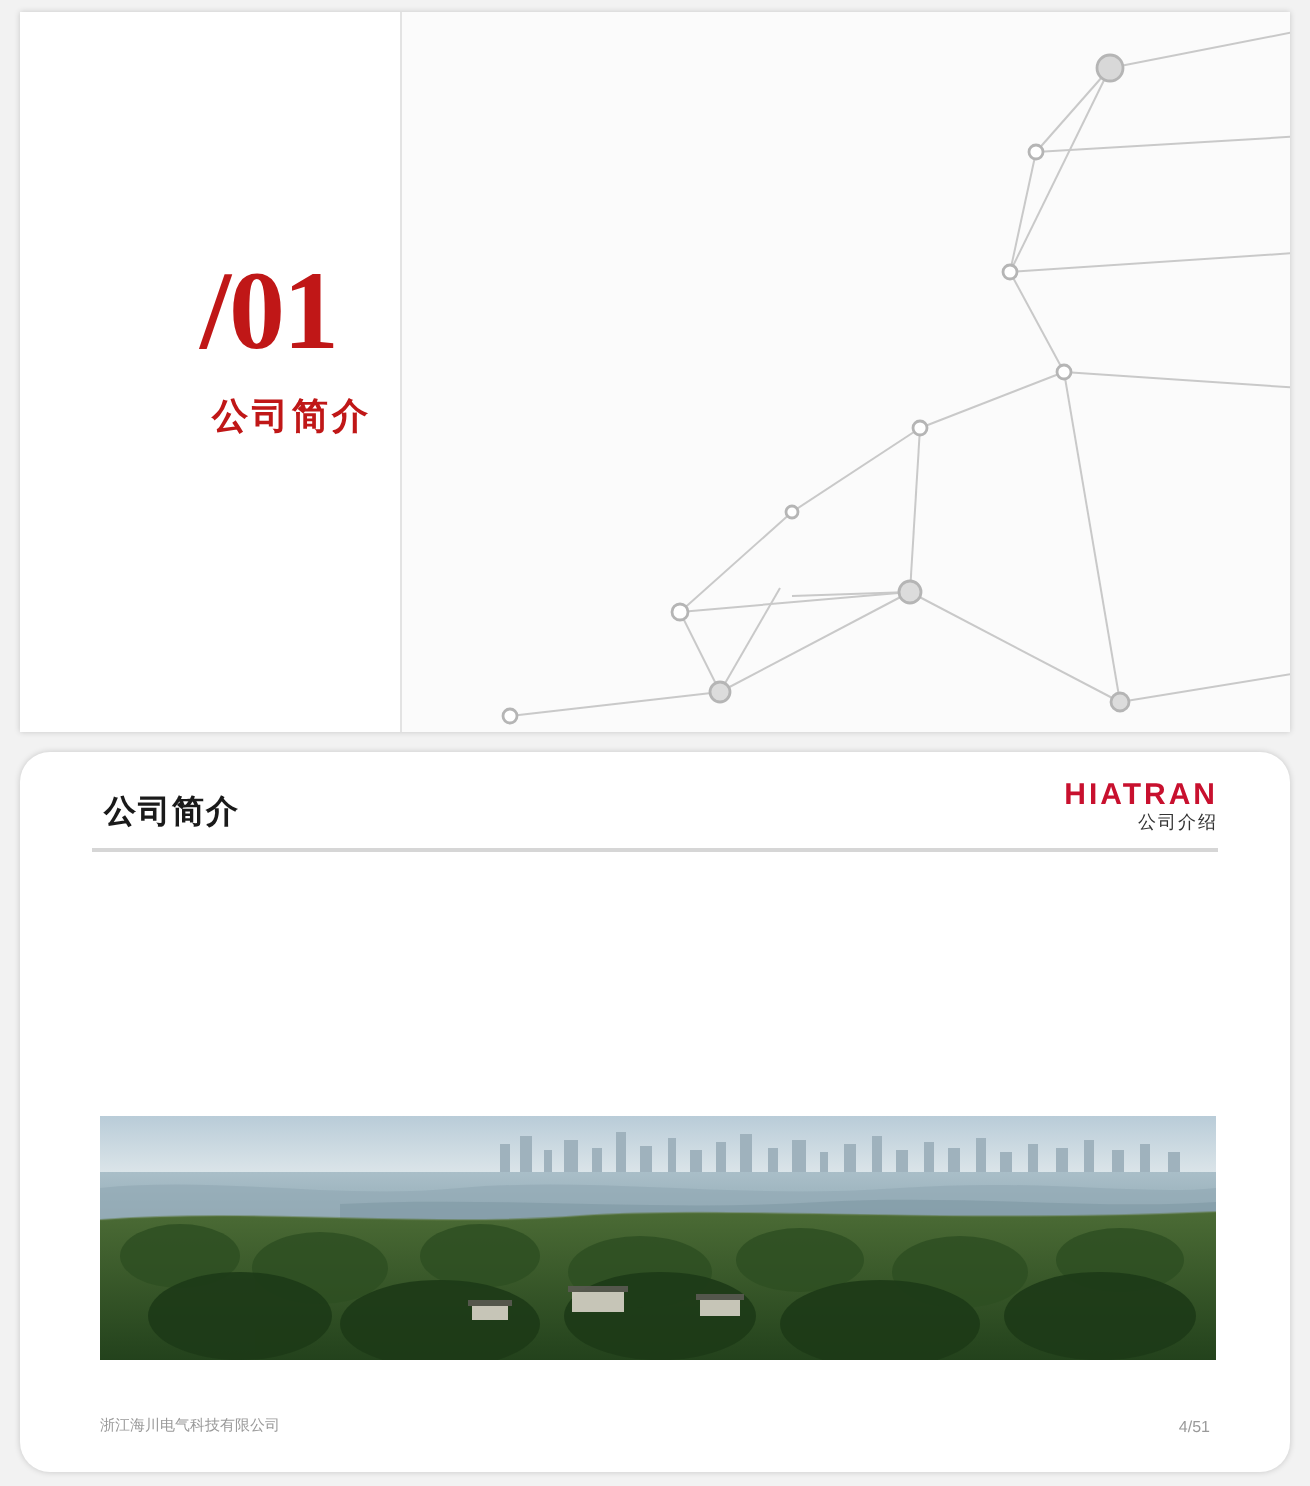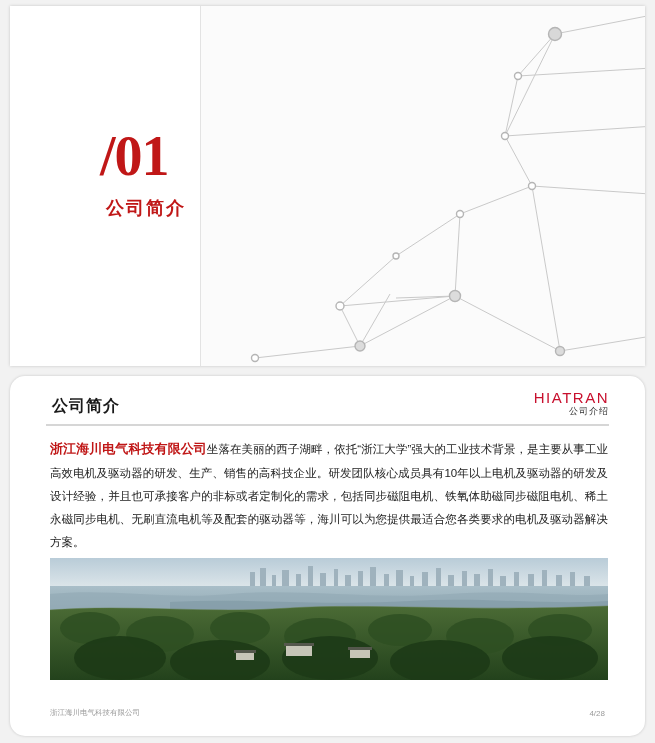--- a/index.html
+++ b/index.html
@@ -105,21 +105,21 @@
   }
   .logo {
     position: absolute;
     right: 36px;
     top: 14px;
     text-align: right;
     line-height: 1.05;
   }
   .logo-main {
     font-size: 15px;
-    font-weight: normal;
+    font-weight: bold;
     color: #c8102e;
     letter-spacing: 1.5px;
     font-family: "Liberation Sans", sans-serif;
   }
   .logo-sub {
     font-size: 9px;
     color: #333333;
     letter-spacing: 1px;
     margin-top: 1px;
   }
@@ -218,23 +218,20 @@
 
   <div class="slide2">
     <div class="s2-title">公司简介</div>
     <div class="s2-rule"></div>
 
     <div class="logo">
       <div class="logo-main">HIATRAN</div>
       <div class="logo-sub">公司介绍</div>
     </div>
 
-    <div class="body-text">
-      <span class="company-name">浙江海川电气科技有限公司</span><span>坐落在美丽的西子湖畔，依托“浙江大学”强大的工业技术背景，是主要从事工业高效电机及驱动器的研发、生产、销售的高科技企业。研发团队核心成员具有10年以上电机及驱动器的研发及设计经验，并且也可承接客户的非标或者定制化的需求，包括同步磁阻电机、铁氧体助磁同步磁阻电机、稀土永磁同步电机、无刷直流电机等及配套的驱动器等，海川可以为您提供最适合您各类要求的电机及驱动器解决方案。</span>
-    </div>
 
     <div class="photo">
       <svg width="558" height="122" viewBox="0 0 558 122">
         <defs>
           <linearGradient id="sky" x1="0" y1="0" x2="0" y2="1">
             <stop offset="0%" stop-color="#b9ccd8"></stop>
             <stop offset="100%" stop-color="#dde6ea"></stop>
           </linearGradient>
           <linearGradient id="lake" x1="0" y1="0" x2="0" y2="1">
             <stop offset="0%" stop-color="#a9bec8"></stop>
@@ -301,16 +298,16 @@
           <rect x="300" y="92" width="20" height="8"></rect>
           <rect x="298" y="89" width="24" height="3" fill="#5a5a52"></rect>
           <rect x="186" y="95" width="18" height="7"></rect>
           <rect x="184" y="92" width="22" height="3" fill="#5a5a52"></rect>
         </g>
         <path d="M0,52 C80,46 160,56 240,50 C320,45 420,54 558,48" stroke="#5d7a43" stroke-width="1" fill="none" opacity="0.5"></path>
       </svg>
     </div>
 
     <div class="s2-footer-left">浙江海川电气科技有限公司</div>
-    <div class="s2-footer-right">4/28</div>
+    <div class="s2-footer-right">4/51</div>
   </div>
 
 </div>
 
 </body></html>

